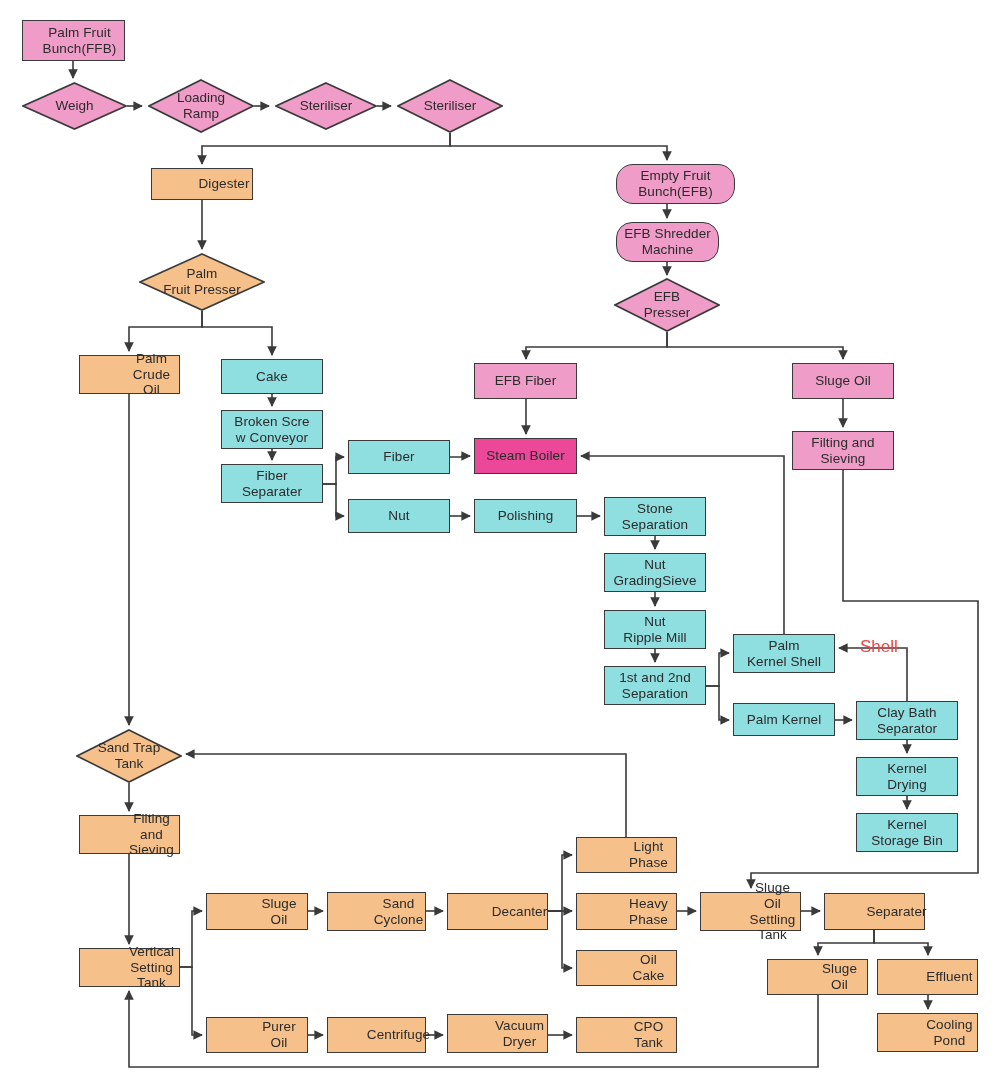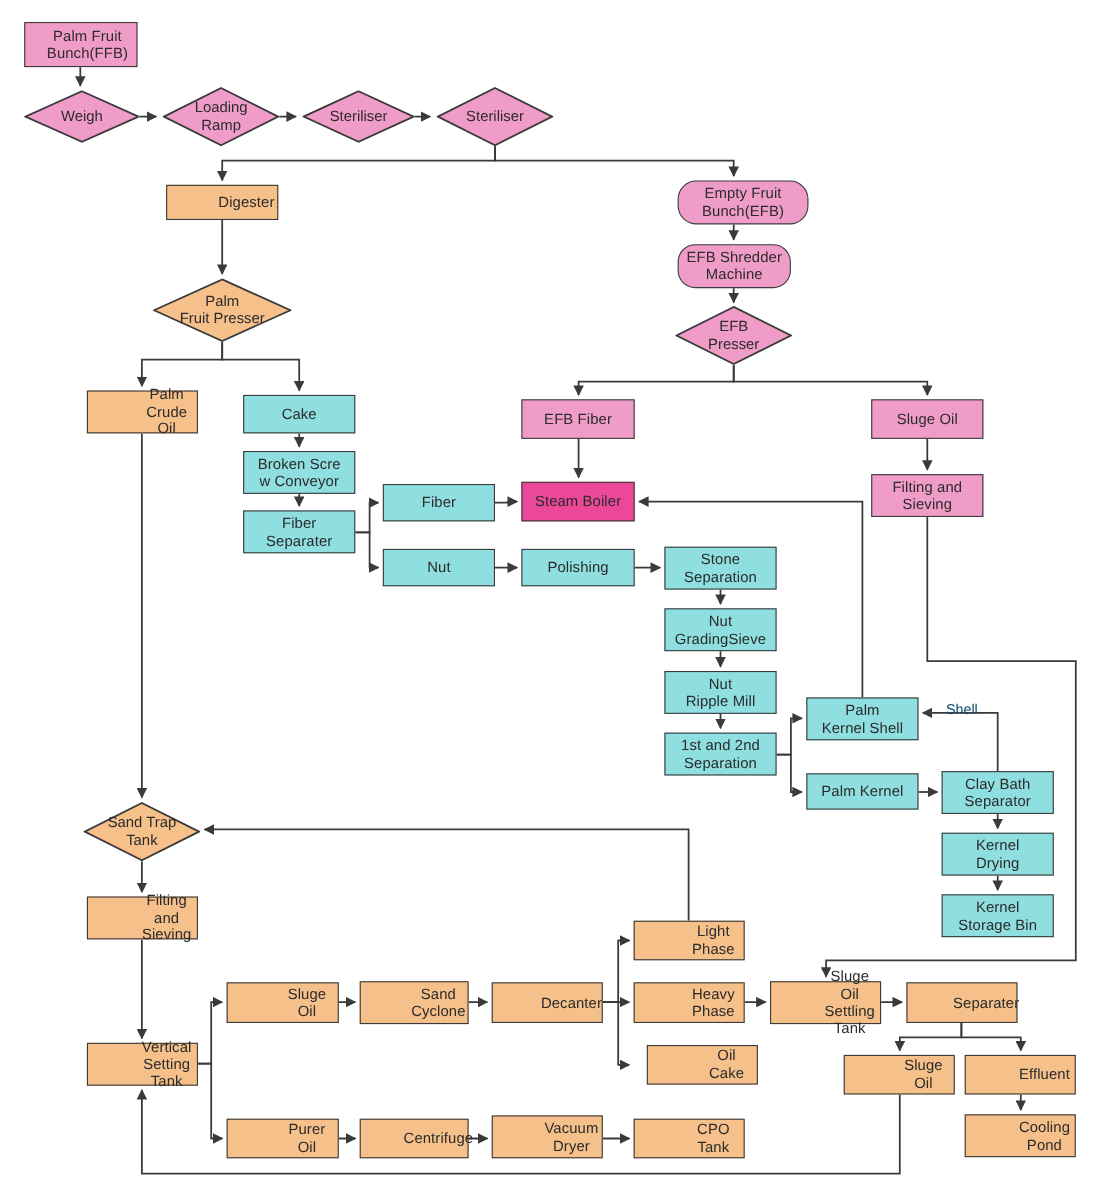--- a/index.html
+++ b/index.html
@@ -12,21 +12,21 @@
   .node.pink{background:#f09cc8;}
   .node.orange{background:#f5c08a;padding-left:44px;}
   .node.cyan{background:#8fdee0;}
   .node.gray{background:#ec4899;}
   .node span{display:block;padding:0 3px;}
   
   .dia{position:absolute;z-index:2;display:flex;align-items:center;justify-content:center;}
   .dia .dshape{position:absolute;left:0;top:0;width:100%;height:100%;}
   .dia .dlabel{position:relative;z-index:3;text-align:center;font-size:13.5px;line-height:1.15;
                color:#2b2b2b;pointer-events:none;}
-  .edgelabel{position:absolute;z-index:3;font-size:13px;color:#0c4a6e;background:transparent;}
+  .edgelabel{position:absolute;z-index:3;font-size:17px;color:#ef4444;background:transparent;}
 </style>
 </head>
 <body>
 
 <div id="canvas">
   <svg class="edges" xmlns="http://www.w3.org/2000/svg">
     <defs>
       <marker id="arrowhead" viewBox="0 0 10 10" refX="9" refY="5" markerWidth="6" markerHeight="6" orient="auto-start-reverse">
         <path d="M 0 0 L 10 5 L 0 10 z" fill="#3a3a3a"></path>
       </marker>
@@ -216,21 +216,21 @@
       </div>
       <div class="node orange" style="left: 447px; top: 893px; width: 101px; height: 37px;">
         <span>Decanter</span>
       </div>
       <div class="node orange" style="left: 576px; top: 837px; width: 101px; height: 36px;">
         <span>Light Phase</span>
       </div>
       <div class="node orange" style="left: 576px; top: 893px; width: 101px; height: 37px;">
         <span>Heavy Phase</span>
       </div>
-      <div class="node orange" style="left: 588px; top: 950px; width: 101px; height: 36px;">
+      <div class="node orange" style="left: 576px; top: 950px; width: 101px; height: 36px;">
         <span>Oil Cake</span>
       </div>
       <div class="node orange" style="left: 700px; top: 892px; width: 101px; height: 39px;">
         <span>Sluge Oil<br>Settling Tank</span>
       </div>
       <div class="node orange" style="left: 824px; top: 893px; width: 101px; height: 37px;">
         <span>Separater</span>
       </div>
       <div class="node orange" style="left: 767px; top: 959px; width: 101px; height: 36px;">
         <span>Sluge Oil</span>

